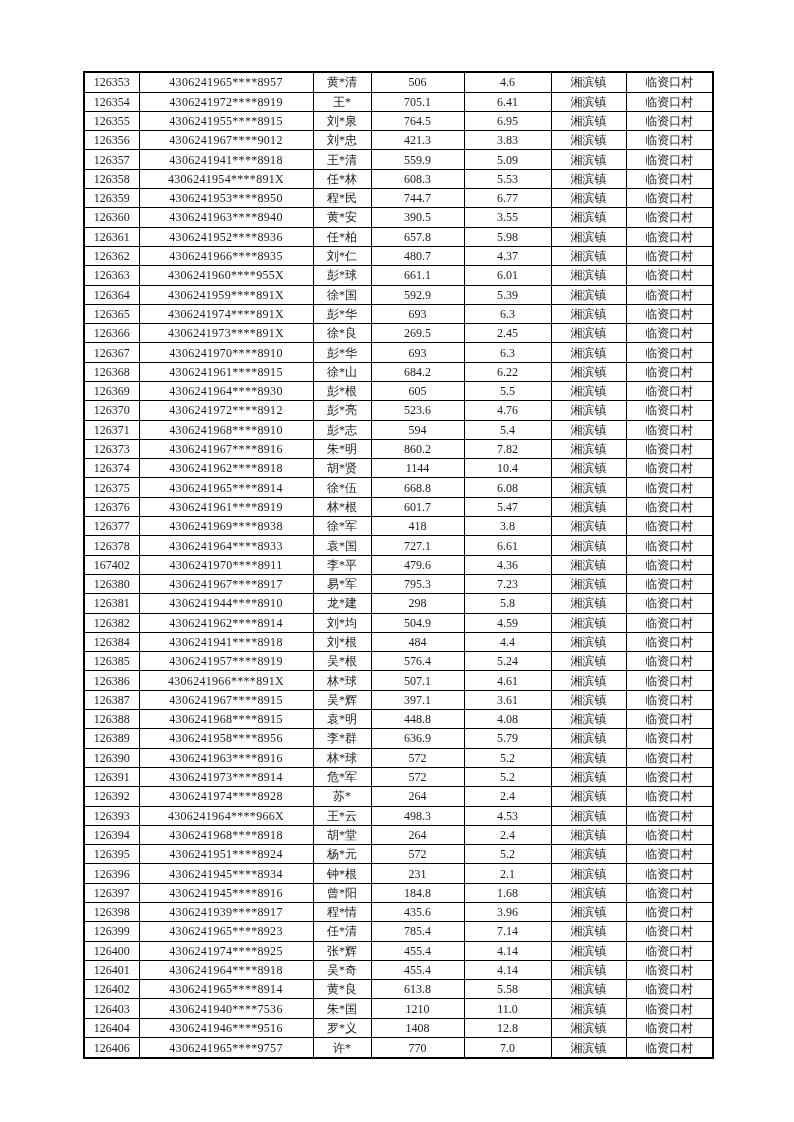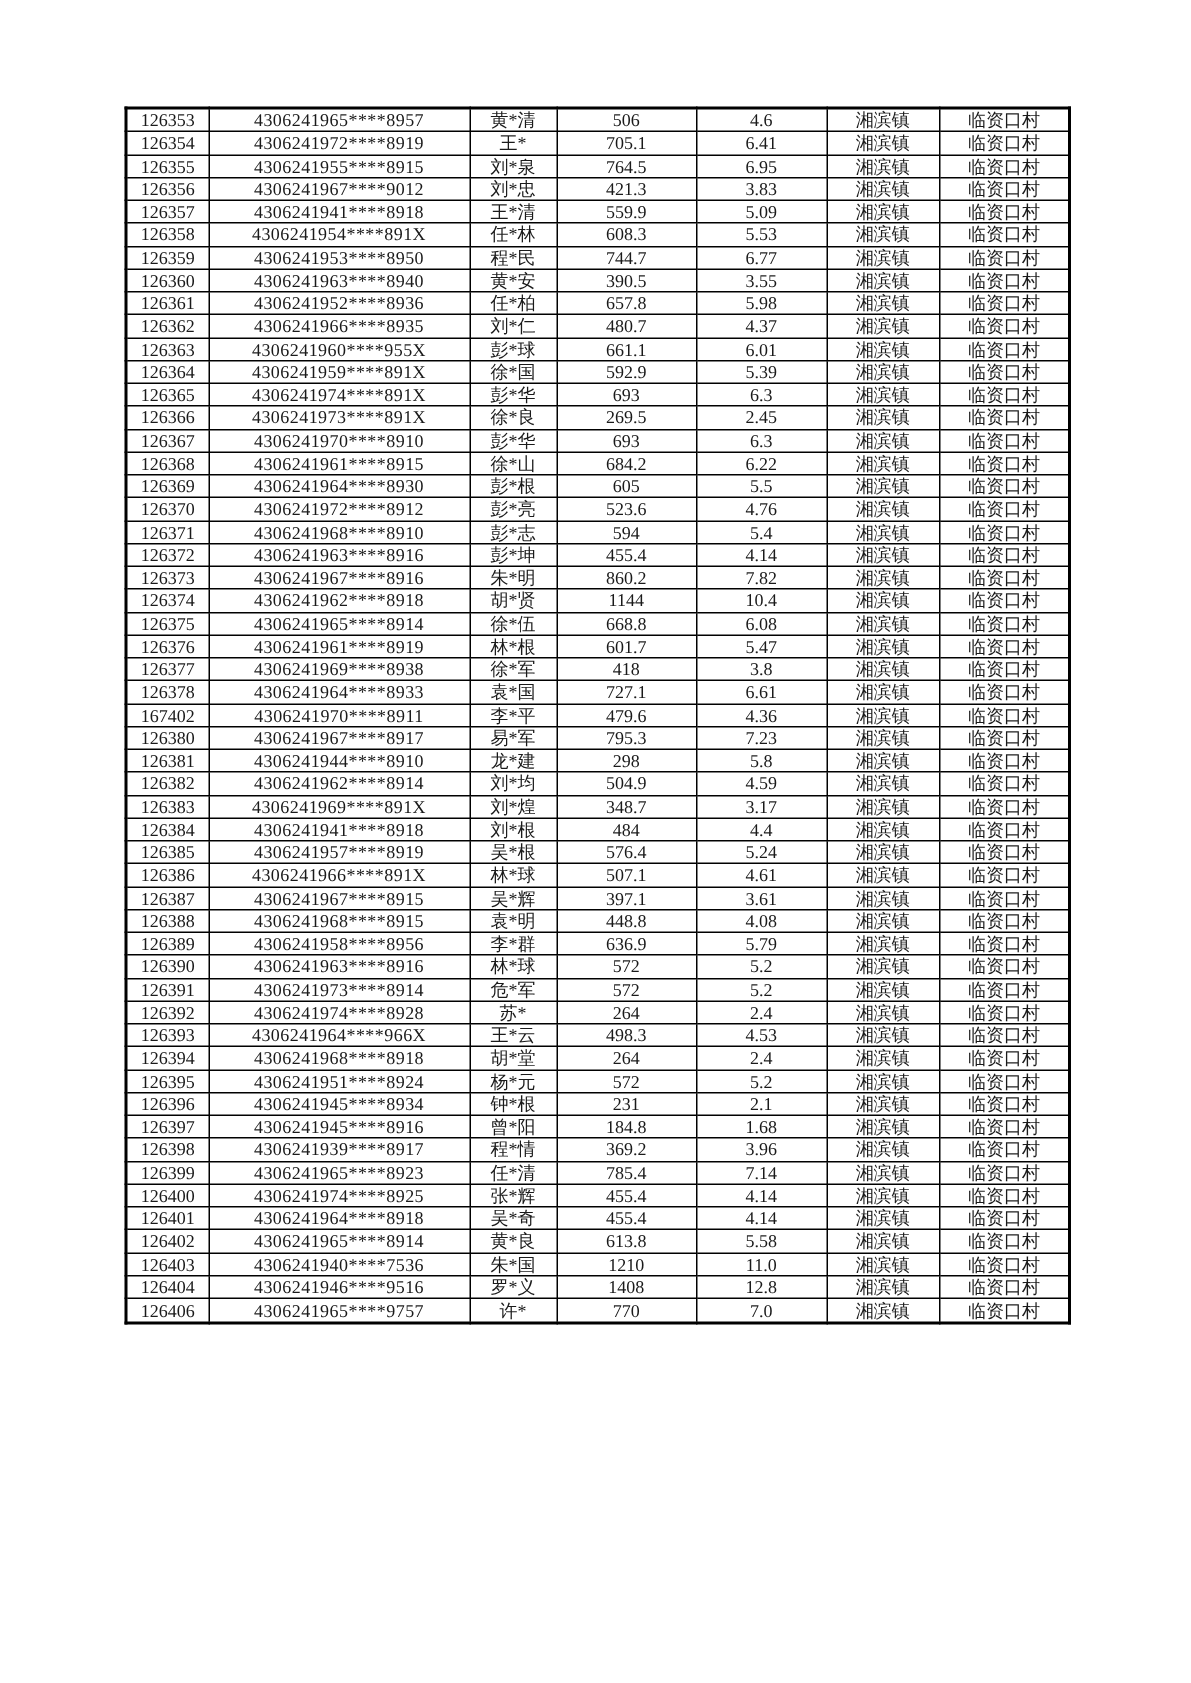--- a/index.html
+++ b/index.html
@@ -13,21 +13,21 @@
     height: 1122px;
     background: #ffffff;
     overflow: hidden;
     font-family: "Liberation Serif", "DejaVu Serif", serif;
   }
   table.records {
     position: absolute;
     left: 83px;
     top: 71px;
     width: 629px;
-    height: 812px;
+    height: 988px;
     border-collapse: collapse;
     table-layout: fixed;
     border: 2px solid #000000;
   }
   table.records td {
     border: 1px solid #000000;
     text-align: center;
     vertical-align: middle;
     font-size: 12px;
     line-height: 1;
@@ -236,29 +236,20 @@
   <tr>
     <td class="c-seq">126371</td>
     <td class="c-id">4306241968****8910</td>
     <td class="c-name">彭*志</td>
     <td class="c-amt">594</td>
     <td class="c-val">5.4</td>
     <td class="c-town">湘滨镇</td>
     <td class="c-vill">临资口村</td>
   </tr>
 
-  <tr>
-    <td class="c-seq">126372</td>
-    <td class="c-id">4306241963****8916</td>
-    <td class="c-name">彭*坤</td>
-    <td class="c-amt">455.4</td>
-    <td class="c-val">4.14</td>
-    <td class="c-town">湘滨镇</td>
-    <td class="c-vill">临资口村</td>
-  </tr>
 
   <tr>
     <td class="c-seq">126373</td>
     <td class="c-id">4306241967****8916</td>
     <td class="c-name">朱*明</td>
     <td class="c-amt">860.2</td>
     <td class="c-val">7.82</td>
     <td class="c-town">湘滨镇</td>
     <td class="c-vill">临资口村</td>
   </tr>
@@ -346,29 +337,20 @@
   <tr>
     <td class="c-seq">126382</td>
     <td class="c-id">4306241962****8914</td>
     <td class="c-name">刘*均</td>
     <td class="c-amt">504.9</td>
     <td class="c-val">4.59</td>
     <td class="c-town">湘滨镇</td>
     <td class="c-vill">临资口村</td>
   </tr>
 
-  <tr>
-    <td class="c-seq">126383</td>
-    <td class="c-id">4306241969****891X</td>
-    <td class="c-name">刘*煌</td>
-    <td class="c-amt">348.7</td>
-    <td class="c-val">3.17</td>
-    <td class="c-town">湘滨镇</td>
-    <td class="c-vill">临资口村</td>
-  </tr>
 
   <tr>
     <td class="c-seq">126384</td>
     <td class="c-id">4306241941****8918</td>
     <td class="c-name">刘*根</td>
     <td class="c-amt">484</td>
     <td class="c-val">4.4</td>
     <td class="c-town">湘滨镇</td>
     <td class="c-vill">临资口村</td>
   </tr>
@@ -500,21 +482,21 @@
     <td class="c-amt">184.8</td>
     <td class="c-val">1.68</td>
     <td class="c-town">湘滨镇</td>
     <td class="c-vill">临资口村</td>
   </tr>
 
   <tr>
     <td class="c-seq">126398</td>
     <td class="c-id">4306241939****8917</td>
     <td class="c-name">程*情</td>
-    <td class="c-amt">369.2</td>
+    <td class="c-amt">435.6</td>
     <td class="c-val">3.96</td>
     <td class="c-town">湘滨镇</td>
     <td class="c-vill">临资口村</td>
   </tr>
 
   <tr>
     <td class="c-seq">126399</td>
     <td class="c-id">4306241965****8923</td>
     <td class="c-name">任*清</td>
     <td class="c-amt">785.4</td>

